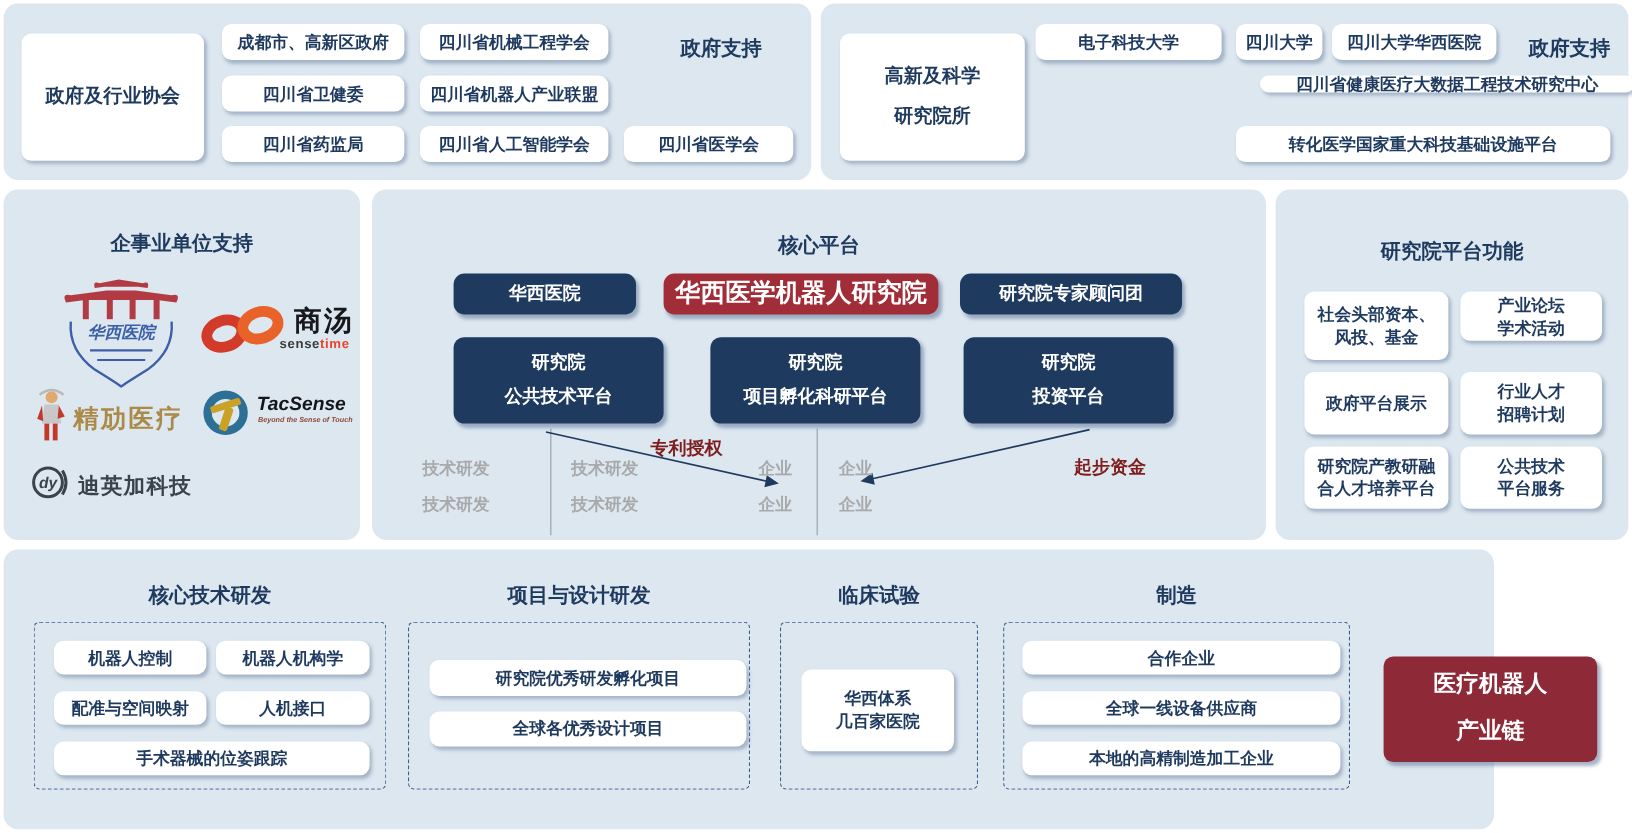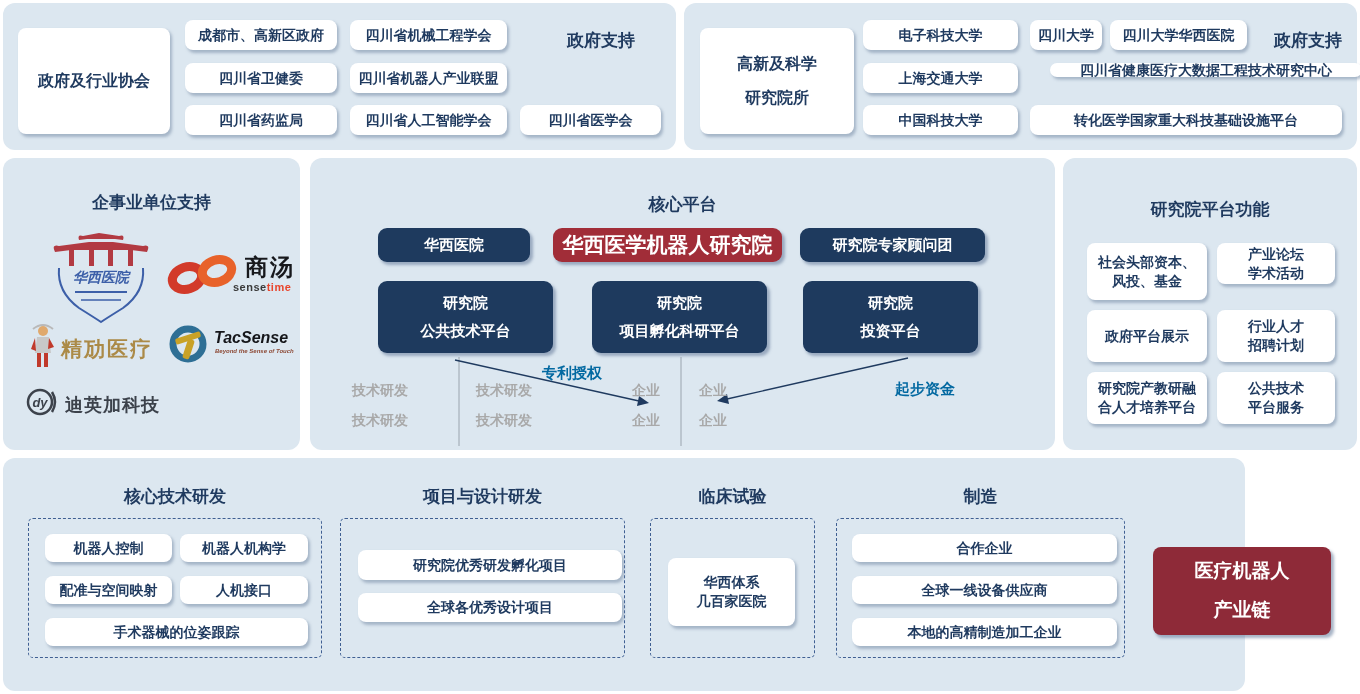--- a/index.html
+++ b/index.html
@@ -11,21 +11,21 @@
           color:#1f3a5f; font-weight:bold; font-size:14px; line-height:1.35;
           display:flex; align-items:center; justify-content:center; text-align:center; white-space:pre-line; }
   .nbox { position:absolute; background:#1e3a5e; border-radius:9px;
           box-shadow:2.5px 3px 3px rgba(110,130,160,.6);
           color:#ffffff; font-weight:bold; font-size:15px; line-height:1.9;
           display:flex; align-items:center; justify-content:center; text-align:center; white-space:pre-line; }
   .rbox { background:#a12d38; }
   .chainbox { background:#8e2a38; font-size:19px; line-height:2.05; border-radius:8px; }
   .title { position:absolute; color:#1f3a5f; font-weight:bold; font-size:17px; text-align:center; white-space:pre-line; }
   .mainbox { font-size:16px; line-height:2.1; }
-  .lbl { position:absolute; color:#0369a1; font-weight:bold; font-size:15px; white-space:pre-line; }
+  .lbl { position:absolute; color:#7f1d1d; font-weight:bold; font-size:15px; white-space:pre-line; }
   .gray { position:absolute; color:#a9a9a9; font-weight:bold; font-size:14px; }
   .dashed { position:absolute; border:1px dashed #3f5f92; border-radius:5px; }
   .logo { position:absolute; }
   .st-cn { font-size:23px; font-weight:bold; color:#17181c; letter-spacing:2px; }
   .st-en { font-size:11px; font-weight:bold; color:#3a3a3a; letter-spacing:.5px; }
   .st-en b { color:#e8452c; }
   .jm-txt { font-size:21px; font-weight:bold; color:#ab8a47; letter-spacing:2px; }
   .tac-txt { font-size:16px; font-weight:bold; font-style:italic; color:#15161a; line-height:1; }
   .tac-tag { font-size:6px; font-weight:bold; color:#8d4a36; font-style:italic; }
   .dy-txt { font-size:18px; font-weight:bold; color:#3c424b; letter-spacing:1px; }
@@ -47,23 +47,21 @@
     <div class="wbox" style="left:517px;top:102px;width:141px;height:30px">四川省医学会</div>
   </div>
 
   <div class="panel" style="left:684px;top:3px;width:673px;height:147px">
     <div class="wbox mainbox" style="left:16px;top:25px;width:154px;height:106px">高新及科学
 研究院所</div>
     <div class="title" style="left:578px;top:26px;width:92px">政府支持</div>
     <div class="wbox" style="left:179px;top:17px;width:155px;height:30px">电子科技大学</div>
     <div class="wbox" style="left:346px;top:17px;width:72px;height:30px">四川大学</div>
     <div class="wbox" style="left:426px;top:17px;width:137px;height:30px">四川大学华西医院</div>
-    <div class="wbox" style="left:179px;top:60px;width:155px;height:30px">上海交通大学</div>
     <div class="wbox" style="left:366px;top:60px;width:312px;height:14px">四川省健康医疗大数据工程技术研究中心</div>
-    <div class="wbox" style="left:179px;top:102px;width:155px;height:30px">中国科技大学</div>
     <div class="wbox" style="left:346px;top:102px;width:312px;height:30px">转化医学国家重大科技基础设施平台</div>
   </div>
 
   <div class="panel" style="left:3px;top:158px;width:297px;height:292px">
     <div class="title" style="left:0;top:33px;width:297px">企事业单位支持</div>
 
     <div class="logo" style="left:42px;top:72px;width:112px;height:100px">
       <svg width="112" height="100" viewBox="0 0 112 100">
         <path d="M10 22 Q6 14 14 16 L44 12 L68 12 L98 16 Q106 14 102 22 L86 20 L26 20 Z" fill="#b23a42"></path>
         <path d="M34 10 Q32 4 38 6 L54 3 L74 6 Q80 4 78 10 L70 9 L42 9 Z" fill="#b23a42"></path>

